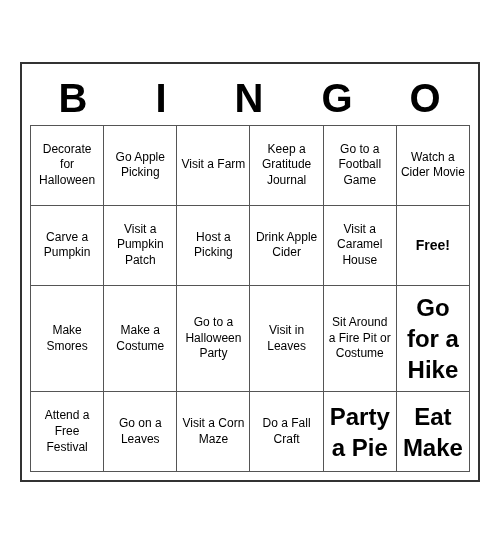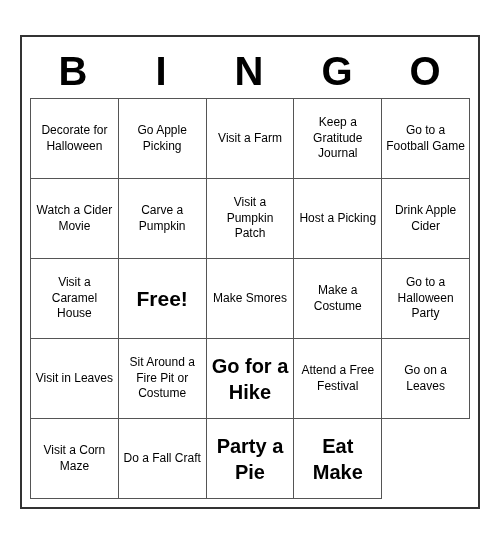--- a/index.html
+++ b/index.html
@@ -24,43 +24,43 @@
     }
     .bingo-header-cell {
       text-align: center;
       font-size: 40px;
       font-weight: bold;
       padding: 4px 0;
       letter-spacing: 2px;
     }
     .bingo-grid {
       display: grid;
-      grid-template-columns: repeat(5, 1fr);
+      grid-template-columns: repeat(6, 1fr);
       border-left: 1px solid #555;
       border-top: 1px solid #555;
     }
     .bingo-cell {
       border-right: 1px solid #555;
       border-bottom: 1px solid #555;
       min-height: 80px;
       display: flex;
       align-items: center;
       justify-content: center;
       text-align: center;
       padding: 6px 4px;
       font-size: 12px;
       line-height: 1.3;
       font-family: Arial, sans-serif;
     }
     .bingo-cell.free {
-      font-size: 21px;
+      font-size: 14px;
       font-weight: bold;
     }
     .bingo-cell.large-text {
-      font-size: 20px;
+      font-size: 24px;
       font-weight: bold;
     }
   </style>
 </head>
 <body>
 
 <div class="bingo-card">
   <div class="bingo-header">
   <div class="bingo-header-cell">B</div>
       <div class="bingo-header-cell">I</div>

